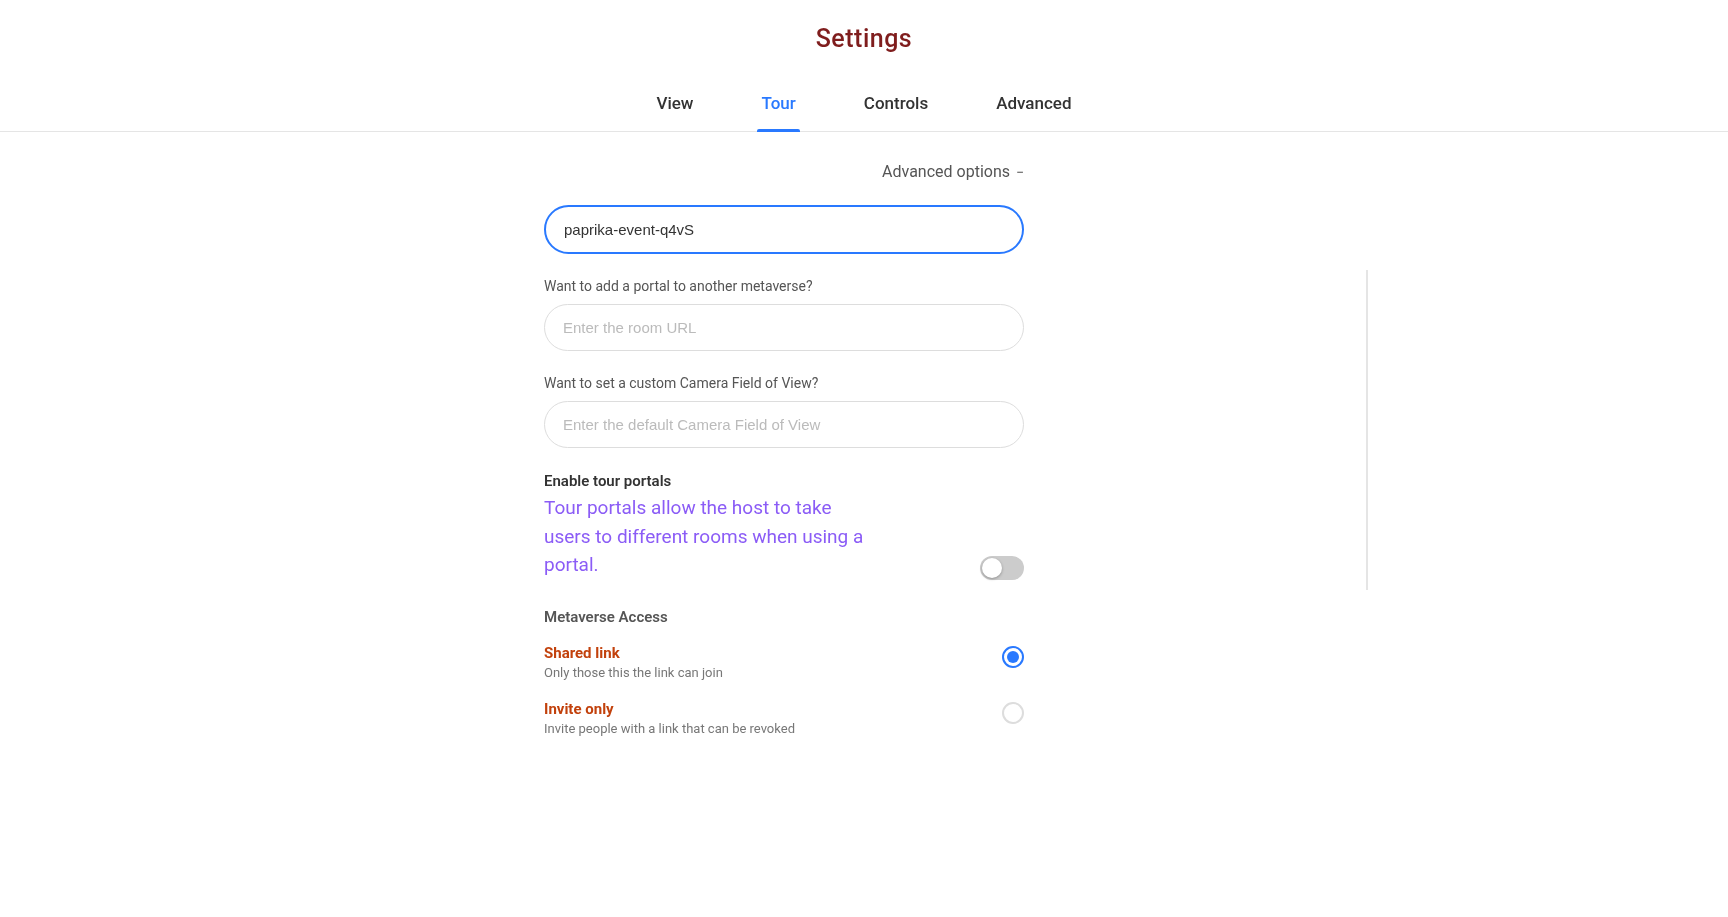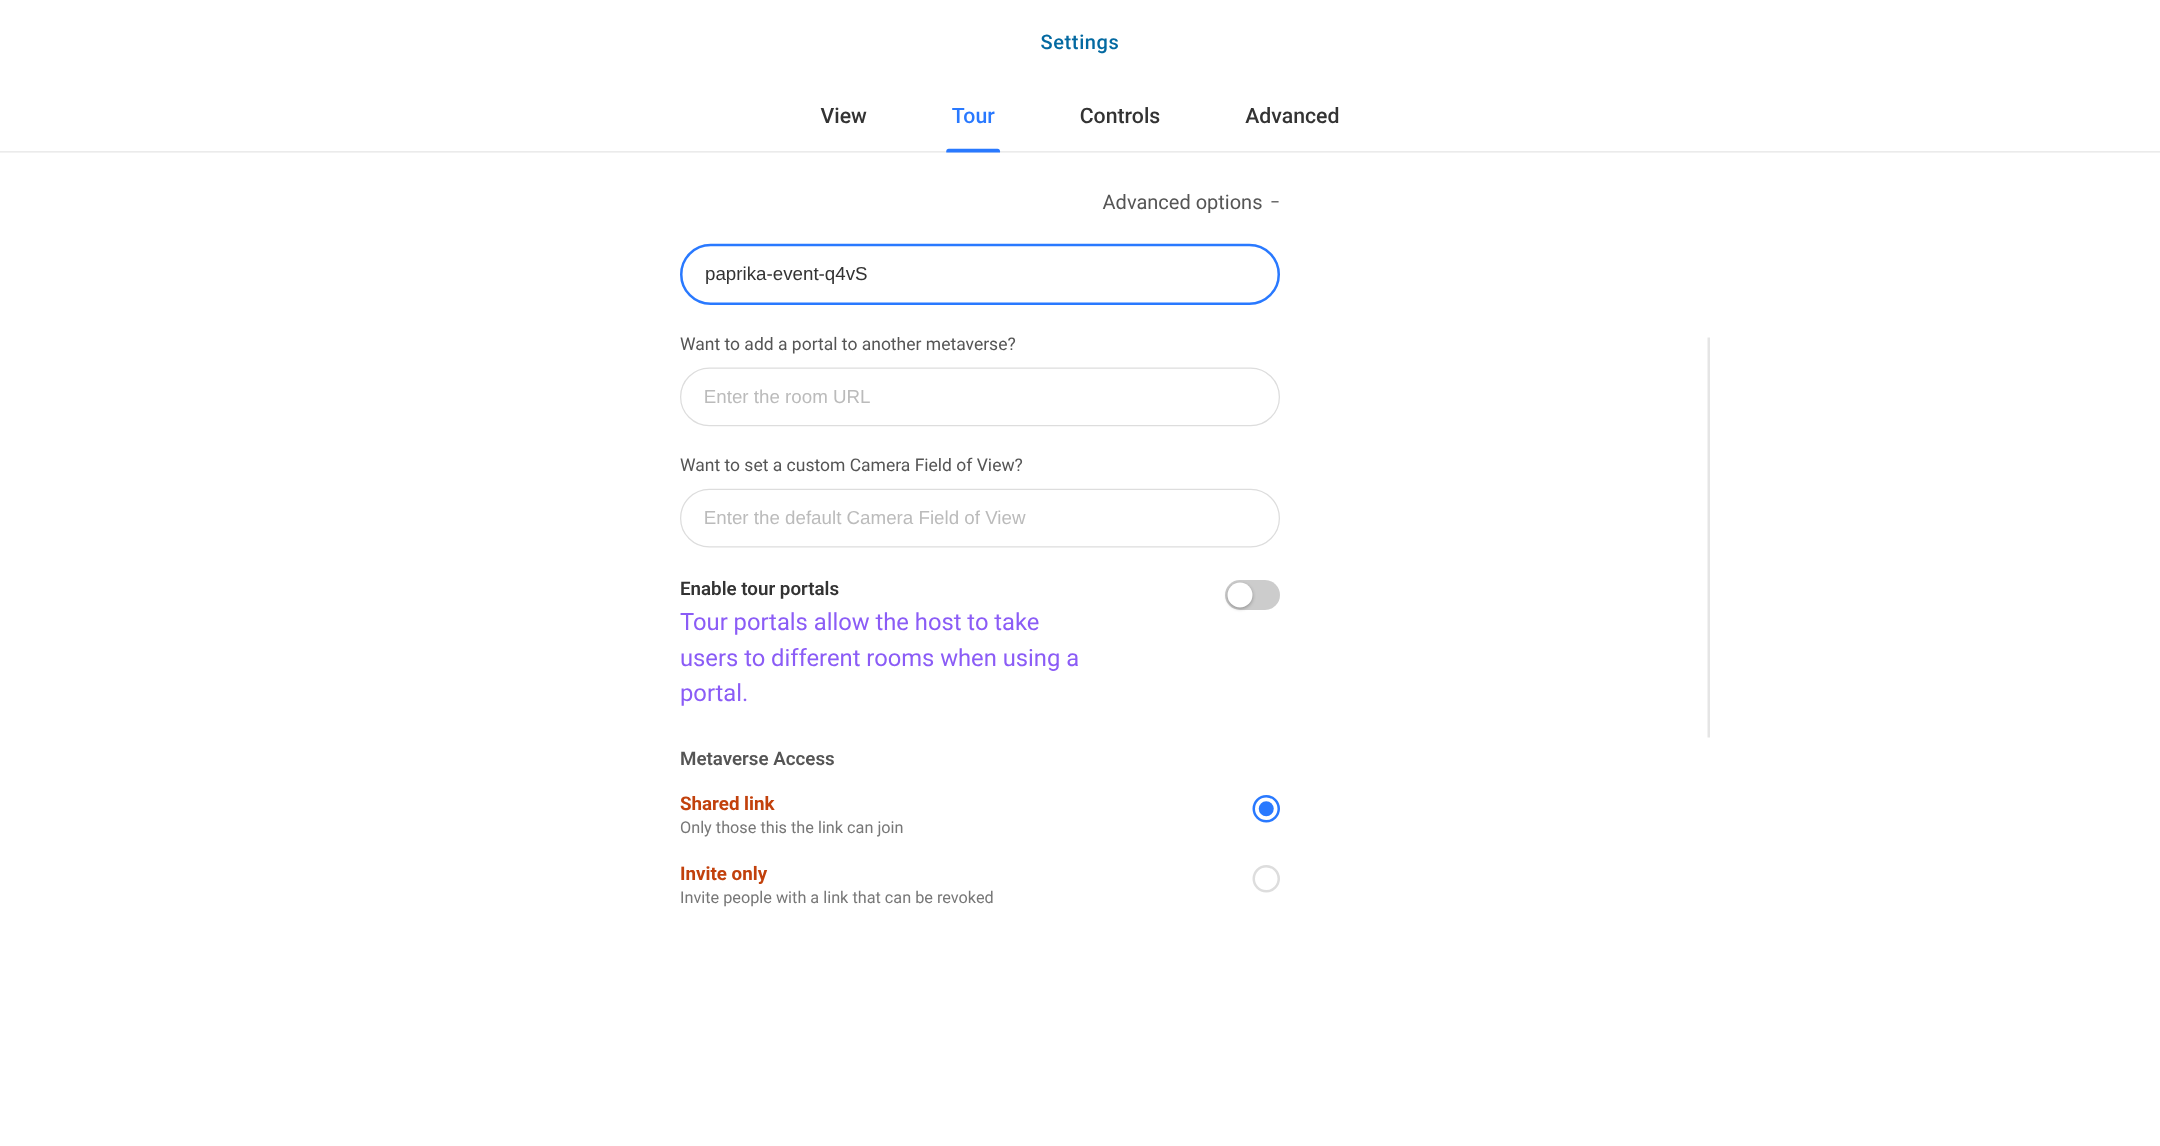--- a/index.html
+++ b/index.html
@@ -13,23 +13,23 @@
       background: #ffffff;
       width: 1728px;
       min-height: 917px;
       position: relative;
       overflow-x: hidden;
     }
 
     .page-title {
       text-align: center;
       padding: 24px 0 20px;
-      font-size: 16px;
+      font-size: 25px;
       font-weight: 500;
-      color: #0369a1;
+      color: #7f1d1d;
       letter-spacing: 0.5px;
     }
 
     .tabs-container {
       display: flex;
       justify-content: center;
       align-items: center;
       gap: 60px;
       padding: 10px 0 0;
       border-bottom: 1px solid #e5e5e5;
@@ -119,21 +119,21 @@
       border-width: 2px;
     }
 
     .toggle-section {
       margin-bottom: 28px;
     }
 
     .toggle-row {
       display: flex;
       justify-content: space-between;
-      align-items: flex-start;
+      align-items: flex-end;
     }
 
     .toggle-text h4 {
       font-size: 15px;
       font-weight: 600;
       color: #333;
       margin-bottom: 4px;
     }
 
     .toggle-text p {

